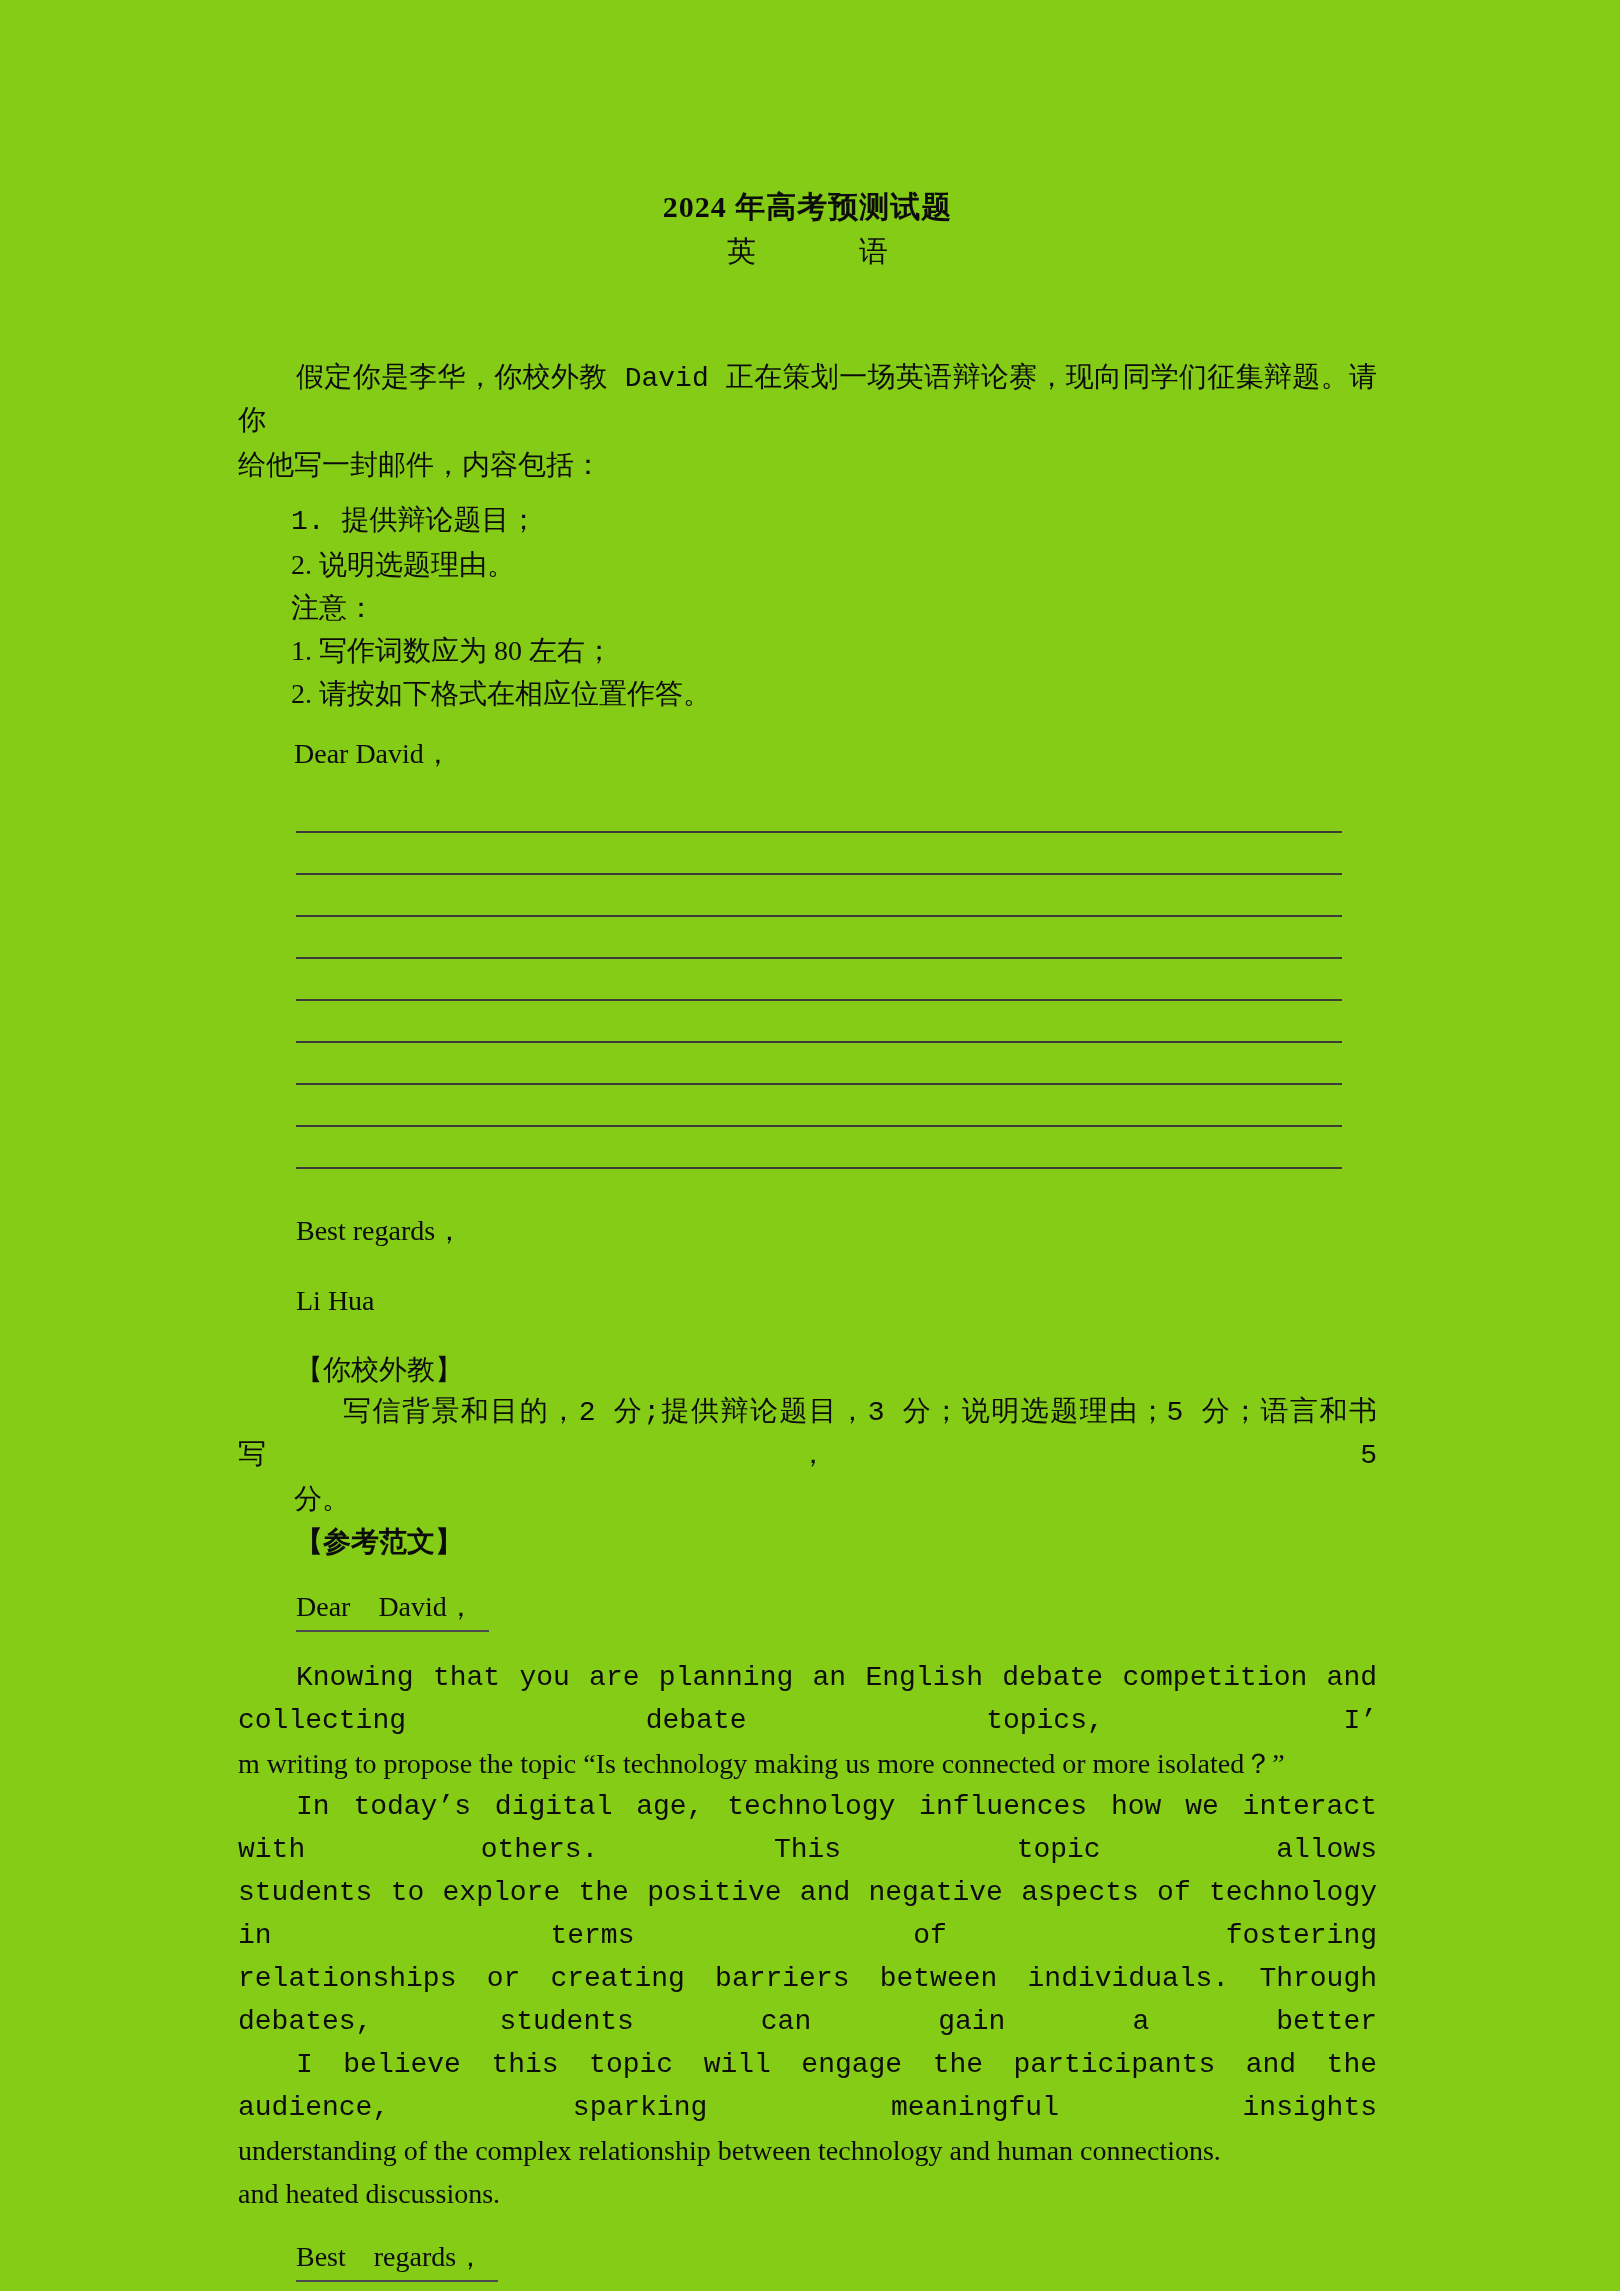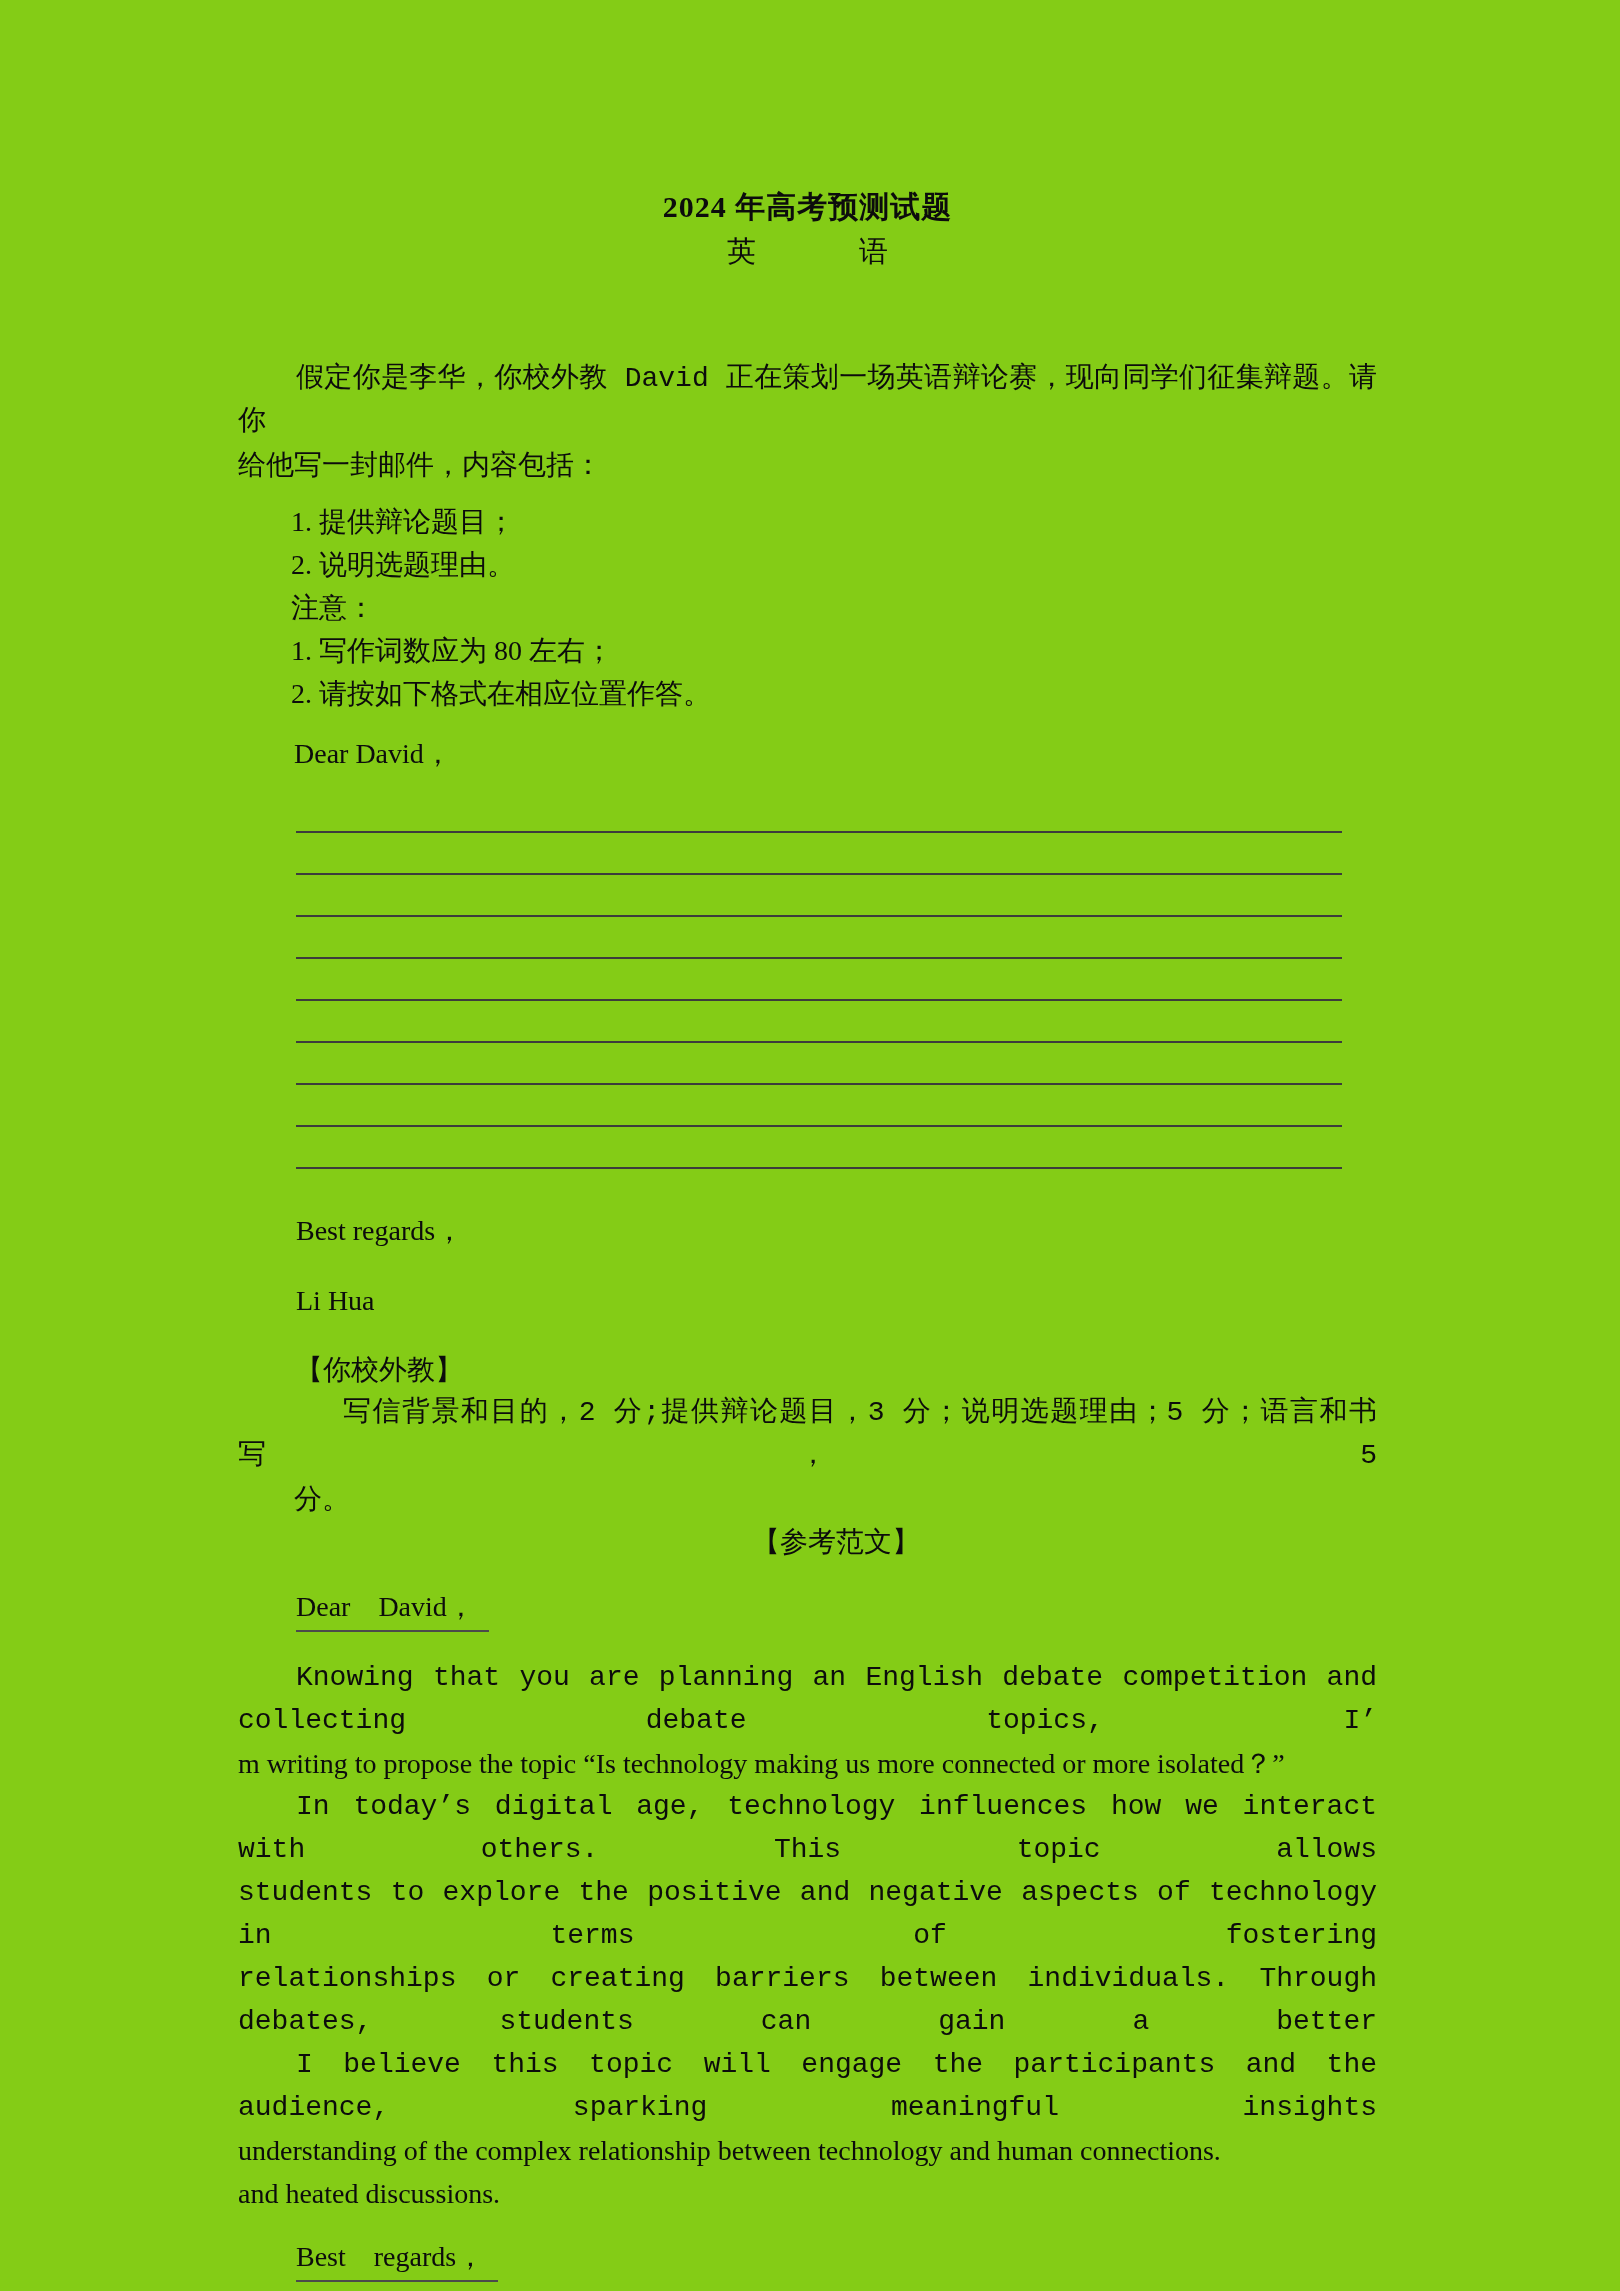--- a/index.html
+++ b/index.html
@@ -18,28 +18,28 @@
   .ti59{text-indent:58px;}
   .ti107{text-indent:105px;}
   .ind54{margin-left:53px;}
   .ind57{margin-left:56px;}
   .ind58{margin-left:57px;}
   .ind59{margin-left:58px;}
   .title1{margin-top:184px;line-height:45px;font-size:30px;font-weight:bold;text-align:center;letter-spacing:1px;}
   .title2{line-height:45px;font-size:29px;display:flex;justify-content:center;gap:103px;}
   .intro1{margin-top:83px;}
   .intro2{}
-  .first-list{margin-top:13.7px;}
+  .first-list{margin-top:13.7px;font-family:Liberation Mono, monospace;}
   .dear1{margin-top:17.6px;}
   .answer-lines{margin-top:15.7px;}
   .bl{height:40px;border-bottom:2px solid #3c3c3c;margin-left:58px;width:1046px;}
   .closing1{margin-top:40px;}
   .sig1{margin-top:27.4px;}
   .score-h{margin-top:25.5px;}
-  .sample-h{font-weight:normal;text-align:center;}
+  .sample-h{font-weight:bold;}
   .dear2{margin-top:22.5px;margin-left:58px;}
   .essay-first{margin-top:23.5px;}
   .closing2{margin-top:20.6px;margin-left:58px;}
   .sig2{margin-top:19.6px;margin-left:58px;}
   .ul{display:inline-block;border-bottom:2px solid #4b4b4b;padding:0 13.7px 2px 0;white-space:pre;}
 </style>
 </head>
 <body>
 
 <div class="page">

